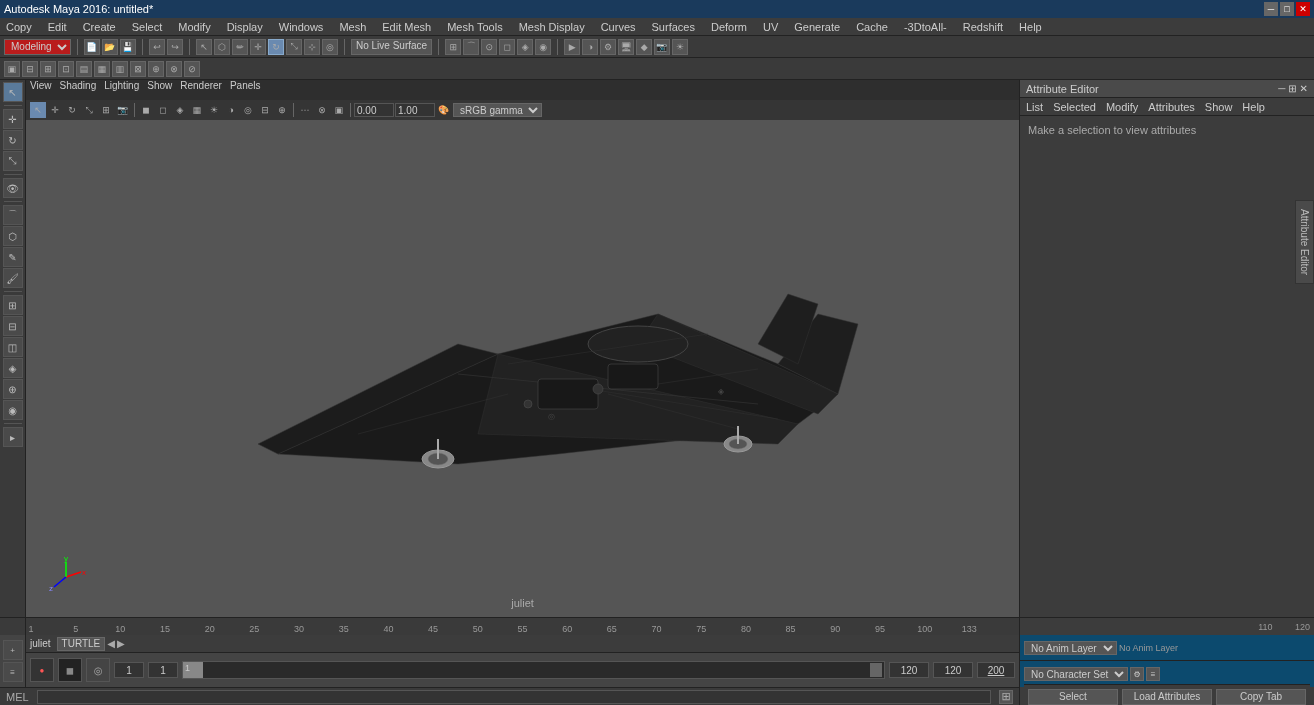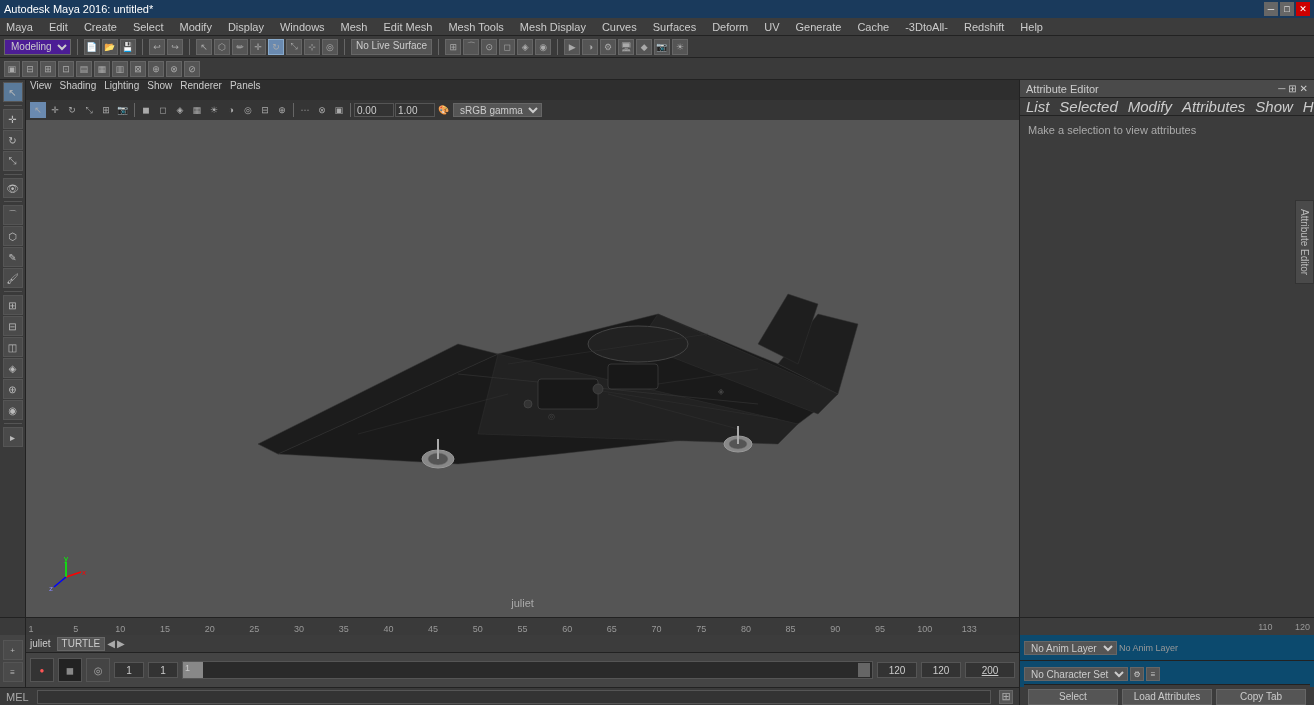--- a/index.html
+++ b/index.html
@@ -54,21 +54,21 @@
     #toolbar-area {
       background: #3a3a3a;
       height: 22px;
       display: flex;
       align-items: center;
       padding: 0 4px;
       gap: 4px;
       border-bottom: 1px solid #222;
     }
     .toolbar-select {
-      background: #4c1d95;
+      background: #b91c1c;
       border: 1px solid #666;
       color: #ccc;
       font-size: 10px;
       height: 16px;
       padding: 0 2px;
     }
     .toolbar-sep { width: 1px; height: 16px; background: #666; margin: 0 2px; }
     .toolbar-icons { display: flex; gap: 2px; align-items: center; }
     .ticon {
       width: 16px; height: 16px;
@@ -219,21 +219,21 @@
     }
     #attr-editor-nav {
       height: 18px;
       display: flex;
       align-items: center;
       padding: 0 6px;
       gap: 10px;
       border-bottom: 1px solid #222;
       background: #3c3c3c;
     }
-    .ae-nav { font-size: 15px; color: #ccc; cursor: pointer; font-style: italic; }
+    .ae-nav { font-size: 11px; color: #ccc; cursor: pointer; }
     #attr-editor-content {
       flex: 1;
       padding: 8px;
       font-size: 11px;
       color: #aaa;
     }
     #ae-vertical-tab {
       position: absolute;
       right: 0;
       top: 200px;
@@ -447,21 +447,21 @@
 <div id="title-bar">
   <span>Autodesk Maya 2016: untitled*</span>
   <div id="title-controls">
     <span>─</span>
     <span>□</span>
     <span class="close-btn">✕</span>
   </div>
 </div>
 
 <div id="menu-bar">
-  <span class="menu-item">Maya</span>
+  <span class="menu-item">Copy</span>
   <span class="menu-item">Edit</span>
   <span class="menu-item">Create</span>
   <span class="menu-item">Select</span>
   <span class="menu-item">Modify</span>
   <span class="menu-item">Display</span>
   <span class="menu-item">Windows</span>
   <span class="menu-item">Mesh</span>
   <span class="menu-item">Edit Mesh</span>
   <span class="menu-item">Mesh Tools</span>
   <span class="menu-item">Mesh Display</span>
@@ -757,21 +757,21 @@
         </div>
         <input class="anim-field" type="text" value="1" style="">
         <input class="anim-field" type="text" value="1" style="">
         <div class="anim-bar" style="position:relative;min-width:80px;">
           <div class="anim-bar-fill" style="width:20px;background:#888;"></div>
           <div style="position:absolute;right:2px;top:1px;bottom:1px;width:12px;background:#666;"></div>
           <span style="position:absolute;left:2px;top:1px;font-size:9px;color:#ccc;">1</span>
         </div>
         <div class="anim-num">120</div>
         <div class="anim-num">120</div>
-        <div class="anim-num" style="width:50px;text-decoration:underline;">200</div>
+        <div class="anim-num" style="width:38px;text-decoration:underline;">200</div>
       </div>
     </div>
 
     <div id="right-layers">
       <div id="right-anim-layer">
         <select class="right-dropdown">
           <option>No Anim Layer</option>
         </select>
         <span style="font-size:9px;color:#999;">No Anim Layer</span>
       </div>

